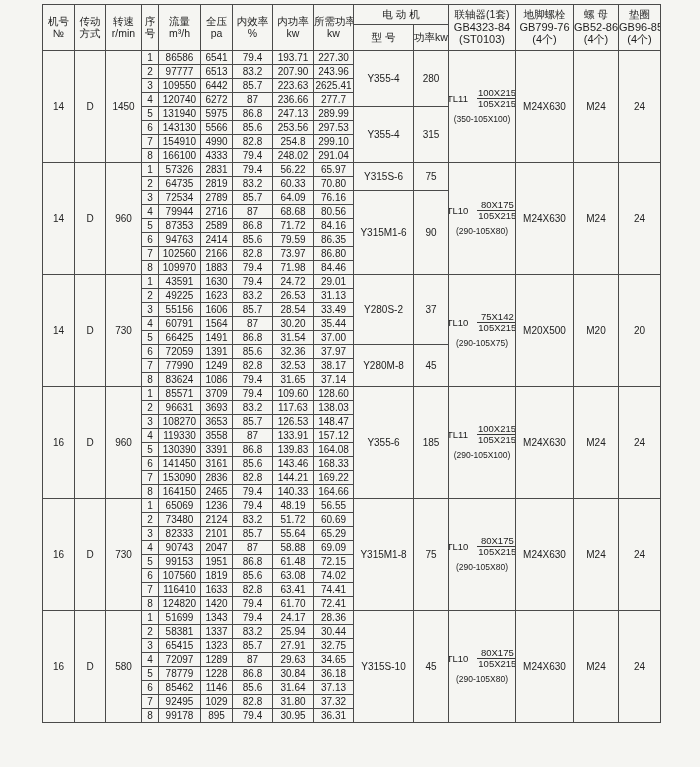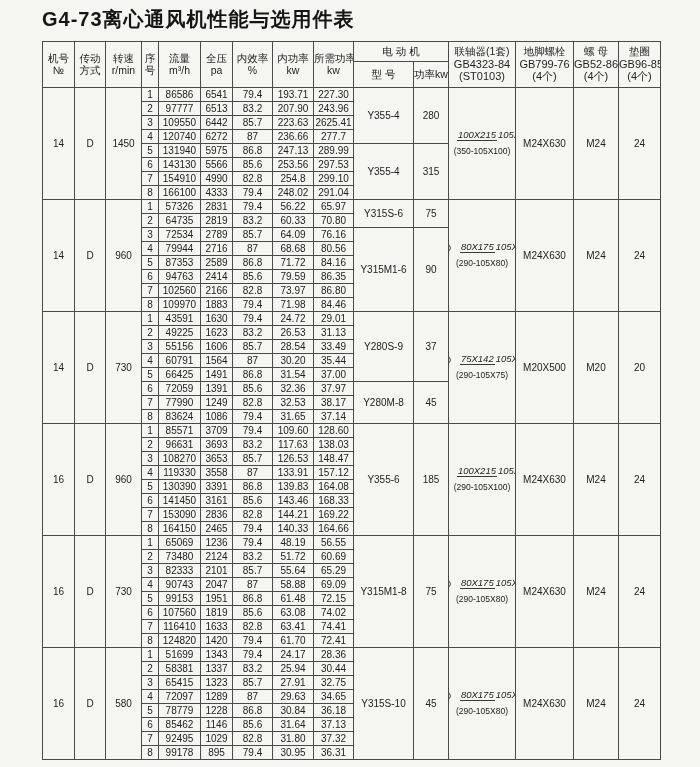--- a/index.html
+++ b/index.html
@@ -30,30 +30,29 @@
   thead tr.h1{height:20px;margin-left:34px;}
   thead tr.h2{height:26px;}
   thead th .sm{font-size:11px;}
   tbody td{font-size:10px;height:13px;line-height:13px;color:#222;}
   tbody tr{height:14px;}
   td.coupling{line-height:normal;}
   .coup-line{
     display:flex;align-items:center;justify-content:center;
     gap:9px;font-size:9.5px;line-height:1.05;
   }
-  .coup-frac{display:inline-flex;flex-direction:row;font-style:italic;}
+  .coup-frac{display:inline-flex;flex-direction:column;}
   .coup-num{border-bottom:1px solid #3a3a3a;padding:0 1px;}
   .coup-den{padding:0 1px;}
   .coup-note{font-size:8.5px;line-height:1.2;margin-top:5px;}
 </style>
 </head>
 <body>
 
 <div class="page">
-  <div class="doc-title">G4-73离心通风机性能与选用件表</div>
 
   <table class="spec">
     <colgroup>
       <col style="width:32px">
         <col style="width:31px">
         <col style="width:36px">
       <col style="width:17px">
         <col style="width:42px">
         <col style="width:32px">
       <col style="width:40px">
@@ -303,21 +302,21 @@
         <tr>
           <td rowspan="8">14</td>
           <td rowspan="8">D</td>
           <td rowspan="8">730</td>
           <td>1</td>
           <td>43591</td>
           <td>1630</td>
           <td>79.4</td>
           <td>24.72</td>
           <td>29.01</td>
-          <td rowspan="5">Y280S-9</td>
+          <td rowspan="5">Y280S-2</td>
           <td rowspan="5">37</td>
           <td rowspan="8" class="coupling">
             <div class="coup-line">
               <span class="coup-prefix">TL10</span>
               <span class="coup-frac">
                 <span class="coup-num">75X142</span>
                 <span class="coup-den">105X215</span>
               </span>
             </div>
             <div class="coup-note">(290-105X75)</div>

